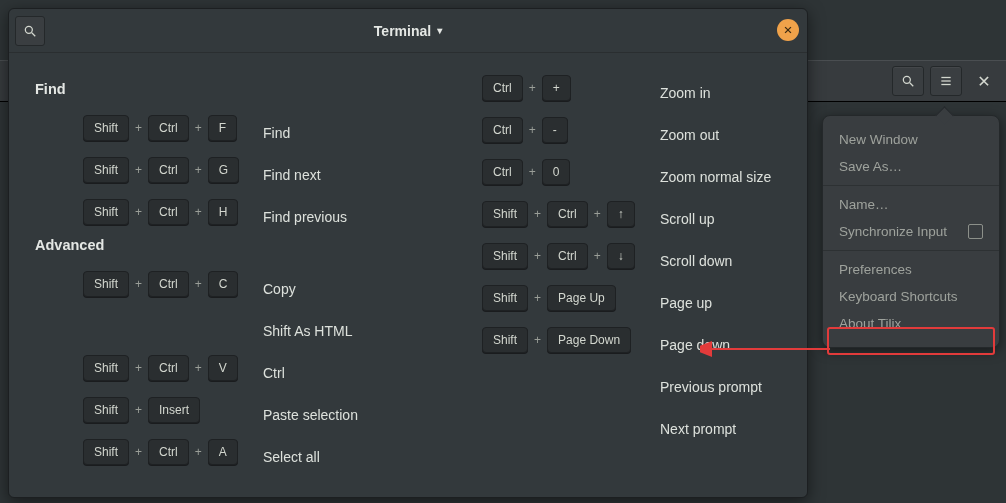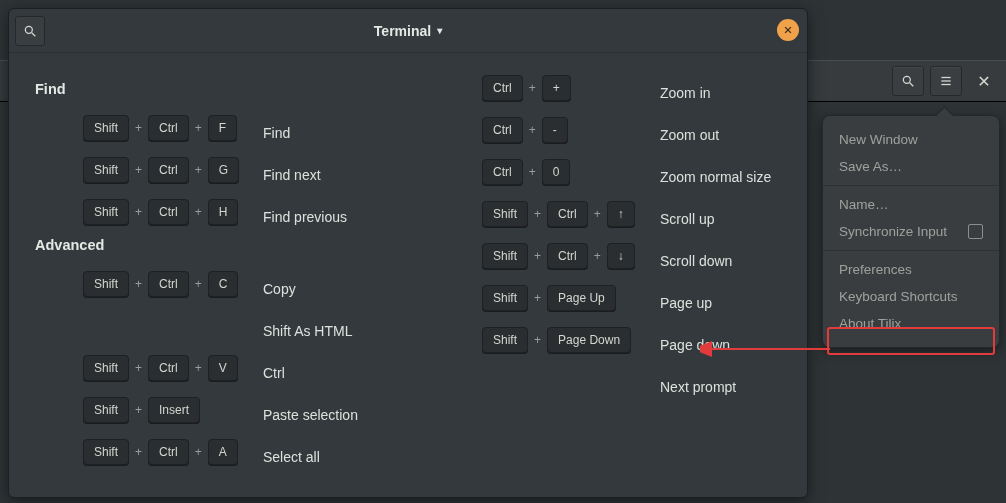--- a/index.html
+++ b/index.html
@@ -214,20 +214,24 @@
         <div class="row">
           <div class="keys">
             <span class="key">Shift</span>
             <span class="plus">+</span>
             <span class="key">Page Down</span>
           </div>
           <div class="desc">Page down</div>
         </div>
         <div class="row">
           <div class="keys"></div>
+          <div class="desc">Previous prompt</div>
+        </div>
+        <div class="row">
+          <div class="keys"></div>
           <div class="desc">Next prompt</div>
         </div>
       </div>
   </div>
 </div>
 
 <div class="menu" id="menu">
     <div class="menu-item">
       <span>New Window</span>
     </div>

